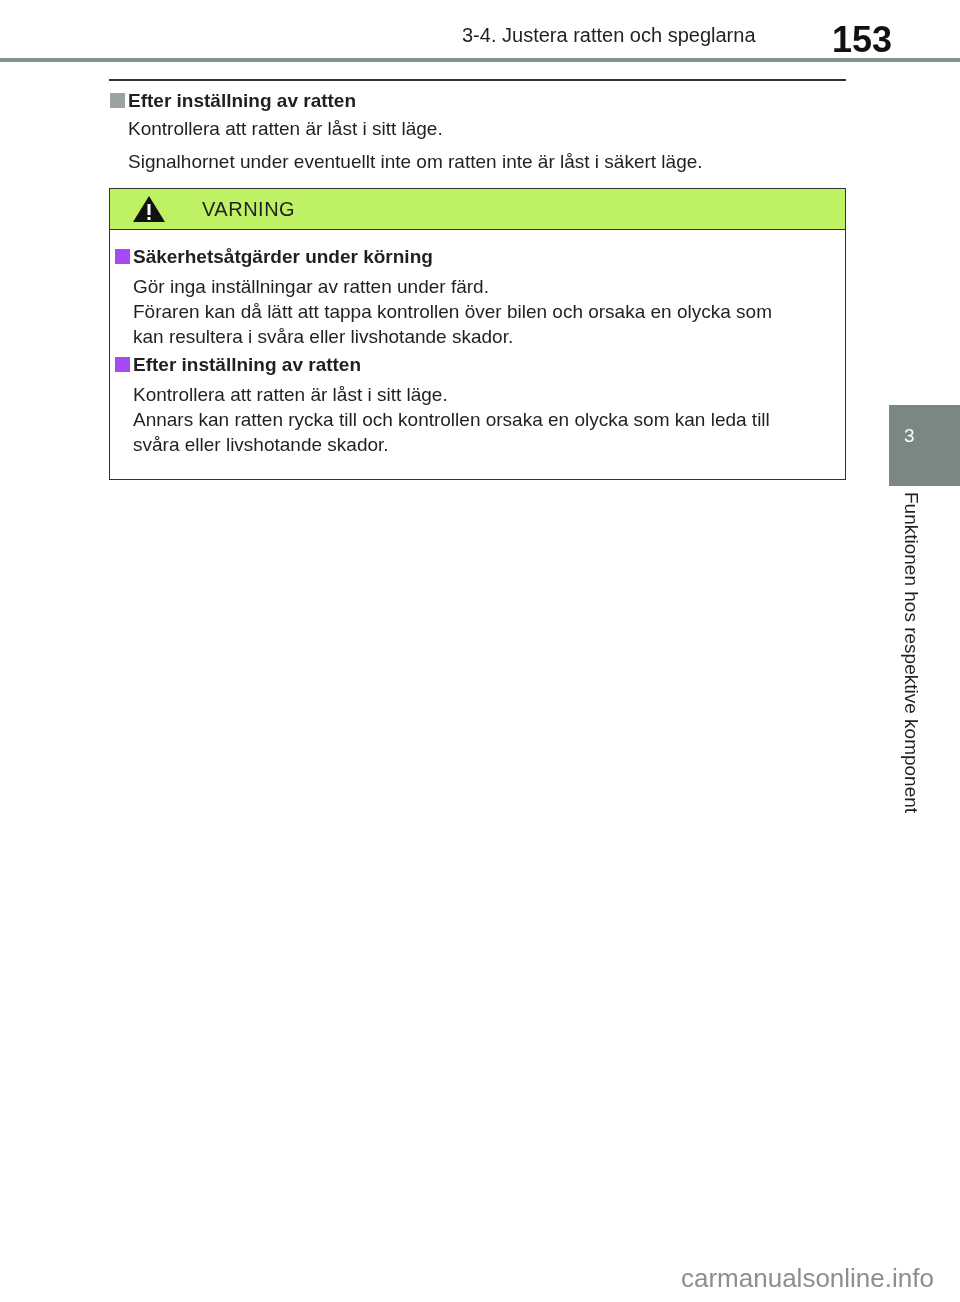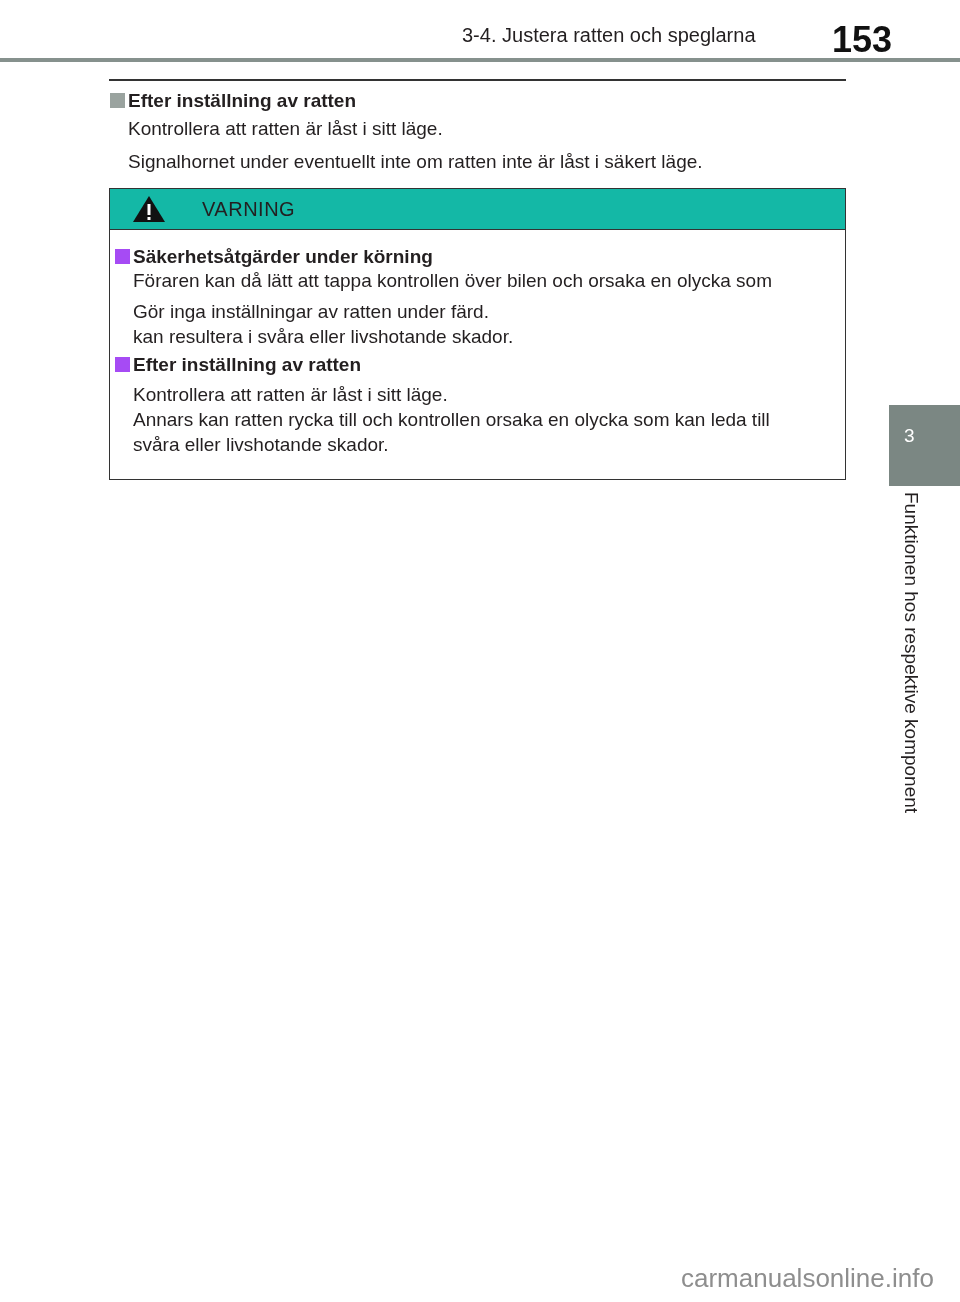--- a/index.html
+++ b/index.html
@@ -7,21 +7,21 @@
          font-family:"Liberation Sans", sans-serif; color:#231f20; }
   .hdr-title { position:absolute; left:462px; top:24px; font-size:20px; color:#231f20; }
   .hdr-page { position:absolute; left:832px; top:19px; font-size:36px; font-weight:bold; color:#111; }
   .hdr-rule { position:absolute; left:0; top:58px; width:960px; height:4px; background:#86918d; }
   .content-rule { position:absolute; left:109px; top:79px; width:737px; height:2px; background:#333; }
   .sec { position:absolute; left:110px; }
   .sq { display:inline-block; width:15px; height:15px; vertical-align:-1px; margin-right:3px; }
   .h { font-size:19px; font-weight:bold; color:#231f20; }
   .p { font-size:19px; line-height:25px; margin-left:18px; }
   .warn { position:absolute; left:109px; top:188px; width:735px; height:290px; border:1px solid #333; }
-  .warn-head { height:40px; background:#14b8a6; border-bottom:1px solid #333; position:relative; }
+  .warn-head { height:40px; background:#bef264; border-bottom:1px solid #333; position:relative; }
   .warn-title { position:absolute; left:92px; top:9px; font-size:20px; color:#231f20; letter-spacing:0.5px; }
   .warn-icon { position:absolute; left:22px; top:6px; }
   .wsec { position:absolute; left:5px; }
   .tab { position:absolute; left:889px; top:405px; width:71px; height:81px; background:#7b8783; }
   .tab-num { position:absolute; left:15px; top:20px; font-size:19px; color:#fff; }
   .side-text { position:absolute; left:896px; top:492px; width:30px; height:340px; }
   .side-text span { position:absolute; left:0; top:0; white-space:nowrap; font-size:19px; color:#231f20;
                     transform-origin:0 0; transform:translate(26px,0) rotate(90deg); }
   .wm { position:absolute; left:681px; top:1263px; font-size:26px; color:#8e8e8e; }
 </style>
@@ -48,22 +48,22 @@
       <rect x="15.5" y="9" width="3" height="11" fill="#fff"></rect>
       <rect x="15.5" y="22" width="3" height="3" fill="#fff"></rect>
     </svg>
     <div class="warn-title">VARNING</div>
   </div>
 
   <div class="wsec" style="top:57px;">
     <div class="h">
       <span class="sq" style="background:#a64bf4;"></span><span>Säkerhetsåtgärder under körning</span>
     </div>
+    <div class="p" style="margin-top:6px;">Gör inga inställningar av ratten under färd.</div>
     <div class="p">Föraren kan då lätt att tappa kontrollen över bilen och orsaka en olycka som</div>
-    <div class="p" style="margin-top:6px;">Gör inga inställningar av ratten under färd.</div>
     <div class="p">kan resultera i svåra eller livshotande skador.</div>
   </div>
 
   <div class="wsec" style="top:165px;">
     <div class="h">
       <span class="sq" style="background:#a64bf4;"></span><span>Efter inställning av ratten</span>
     </div>
     <div class="p" style="margin-top:6px;">Kontrollera att ratten är låst i sitt läge.</div>
     <div class="p">Annars kan ratten rycka till och kontrollen orsaka en olycka som kan leda till</div>
     <div class="p">svåra eller livshotande skador.</div>

